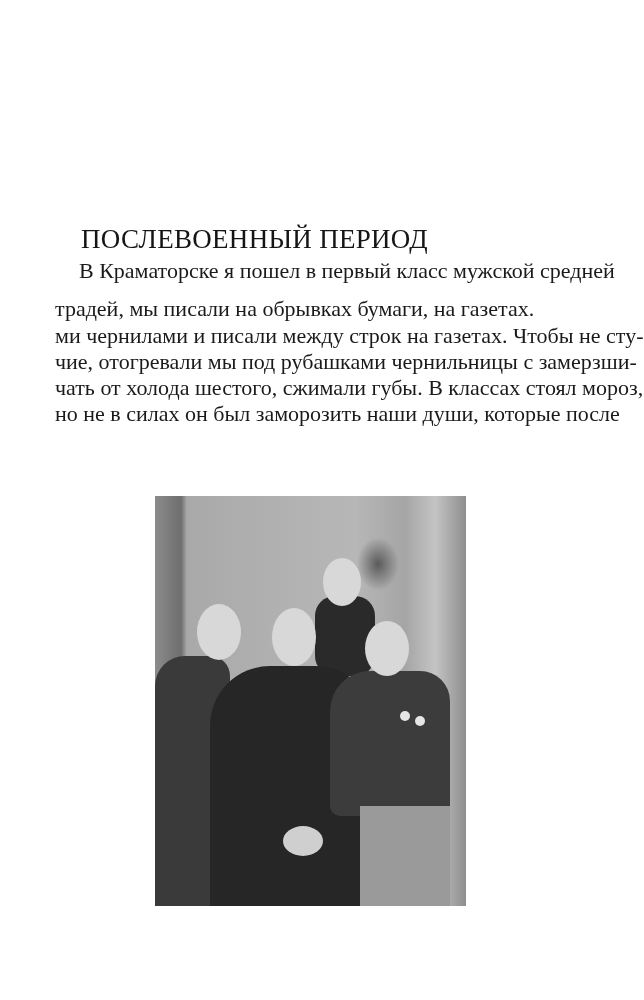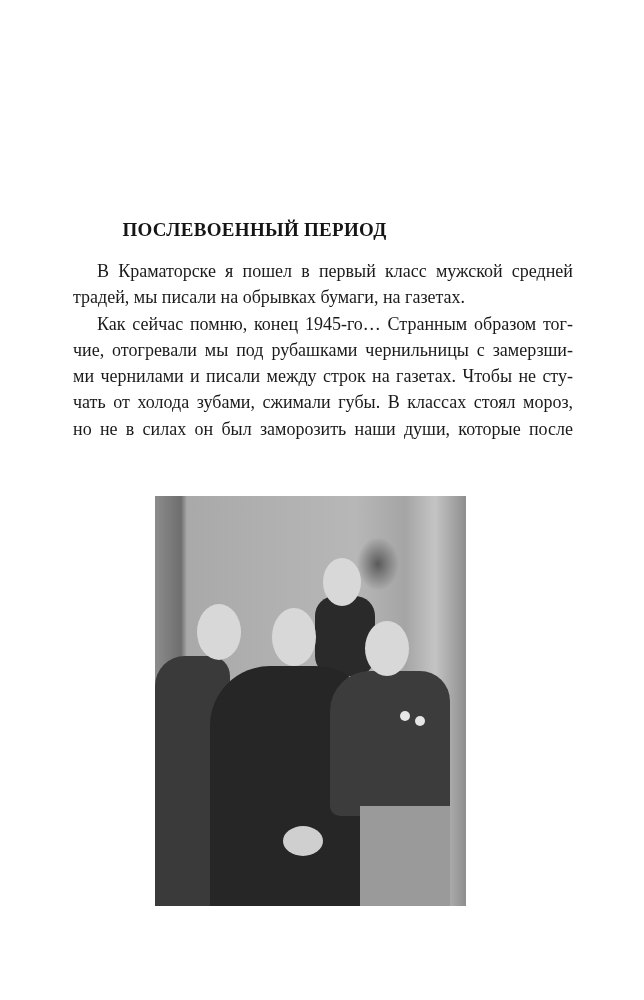--- a/index.html
+++ b/index.html
@@ -1,24 +1,24 @@
 <!DOCTYPE html>
 <html><head>
   <meta charset="utf-8">
   <style>
     html, body { margin: 0; padding: 0; background: #ffffff; }
     body { width: 644px; height: 1000px; position: relative; overflow: hidden;
            font-family: "Liberation Serif", "DejaVu Serif", serif; color: #1a1a1a; }
     .title { position: absolute; top: 206px; left: 0; width: 509px; text-align: center;
-             font-size: 19px; font-weight: bold; letter-spacing: 0.3px; color: #151515; }
-    .body-text { position: absolute; top: 258px; left: 73px; width: 500px;
-                 font-size: 18px; line-height: 26.3px; }
+             font-size: 27px; font-weight: normal; letter-spacing: 0.3px; color: #151515; }
+    .body-text { position: absolute; top: 258px; left: 55px; width: 500px;
+                 font-size: 22px; line-height: 26.3px; }
     .line { display: block; white-space: nowrap; text-align: justify; text-align-last: justify; height: 26.3px; }
     .line.indent { padding-left: 24px; }
-    .line.last { text-align-last: left; }
+    .line.last { text-align-last: left; margin-top: 12px; }
     .photo { position: absolute; left: 155px; top: 496px; width: 311px; height: 410px;
              background:
                radial-gradient(ellipse 30px 38px at 223px 68px, #5a5a5a 0%, transparent 70%),
                radial-gradient(ellipse 26px 32px at 68px 140px, #bdbdbd 0%, transparent 70%),
                radial-gradient(ellipse 32px 38px at 137px 140px, #c8c8c8 0%, transparent 70%),
                radial-gradient(ellipse 28px 34px at 236px 152px, #c0c0c0 0%, transparent 70%),
                radial-gradient(ellipse 26px 30px at 186px 102px, #c4c4c4 0%, transparent 70%),
                linear-gradient(90deg, #8c8c8c 0px, #6e6e6e 26px, #a9a9a9 32px, #b7b7b7 200px, #a5a5a5 250px, #c4c4c4 280px, #8e8e8e 311px);
              overflow: hidden; }
     .photo .figure { position: absolute; background: #2d2d2d; }
@@ -31,24 +31,23 @@
     .medal { position: absolute; border-radius: 50%; background: #e6e6e6; width: 10px; height: 10px; }
   </style>
 </head>
 <body>
 
 <h1 class="title">ПОСЛЕВОЕННЫЙ ПЕРИОД</h1>
 
 <div class="body-text">
   <span class="line indent">В Краматорске я пошел в первый класс мужской средней</span>
   <span class="line last">традей, мы писали на обрывках бумаги, на газетах.</span>
-  <span class="line indent">Как сейчас помню, конец 1945-го… Странным образом тог-</span>
+  <span class="line">ми чернилами и писали между строк на газетах. Чтобы не сту-</span>
   <span class="line">чие, отогревали мы под рубашками чернильницы с замерзши-</span>
-  <span class="line">ми чернилами и писали между строк на газетах. Чтобы не сту-</span>
-  <span class="line">чать от холода зубами, сжимали губы. В классах стоял мороз,</span>
+  <span class="line">чать от холода шестого, сжимали губы. В классах стоял мороз,</span>
   <span class="line">но не в силах он был заморозить наши души, которые после</span>
 </div>
 
 <div class="photo" title="Black-and-white family photograph: a seated woman with three boys, one wearing medals">
   <div class="figure f-left"></div>
   <div class="figure f-top"></div>
   <div class="figure f-mother"></div>
   <div class="figure f-right"></div>
   <div class="figure f-right-legs"></div>
   <div class="face" style="left:42px;top:108px;width:44px;height:56px;"></div>

